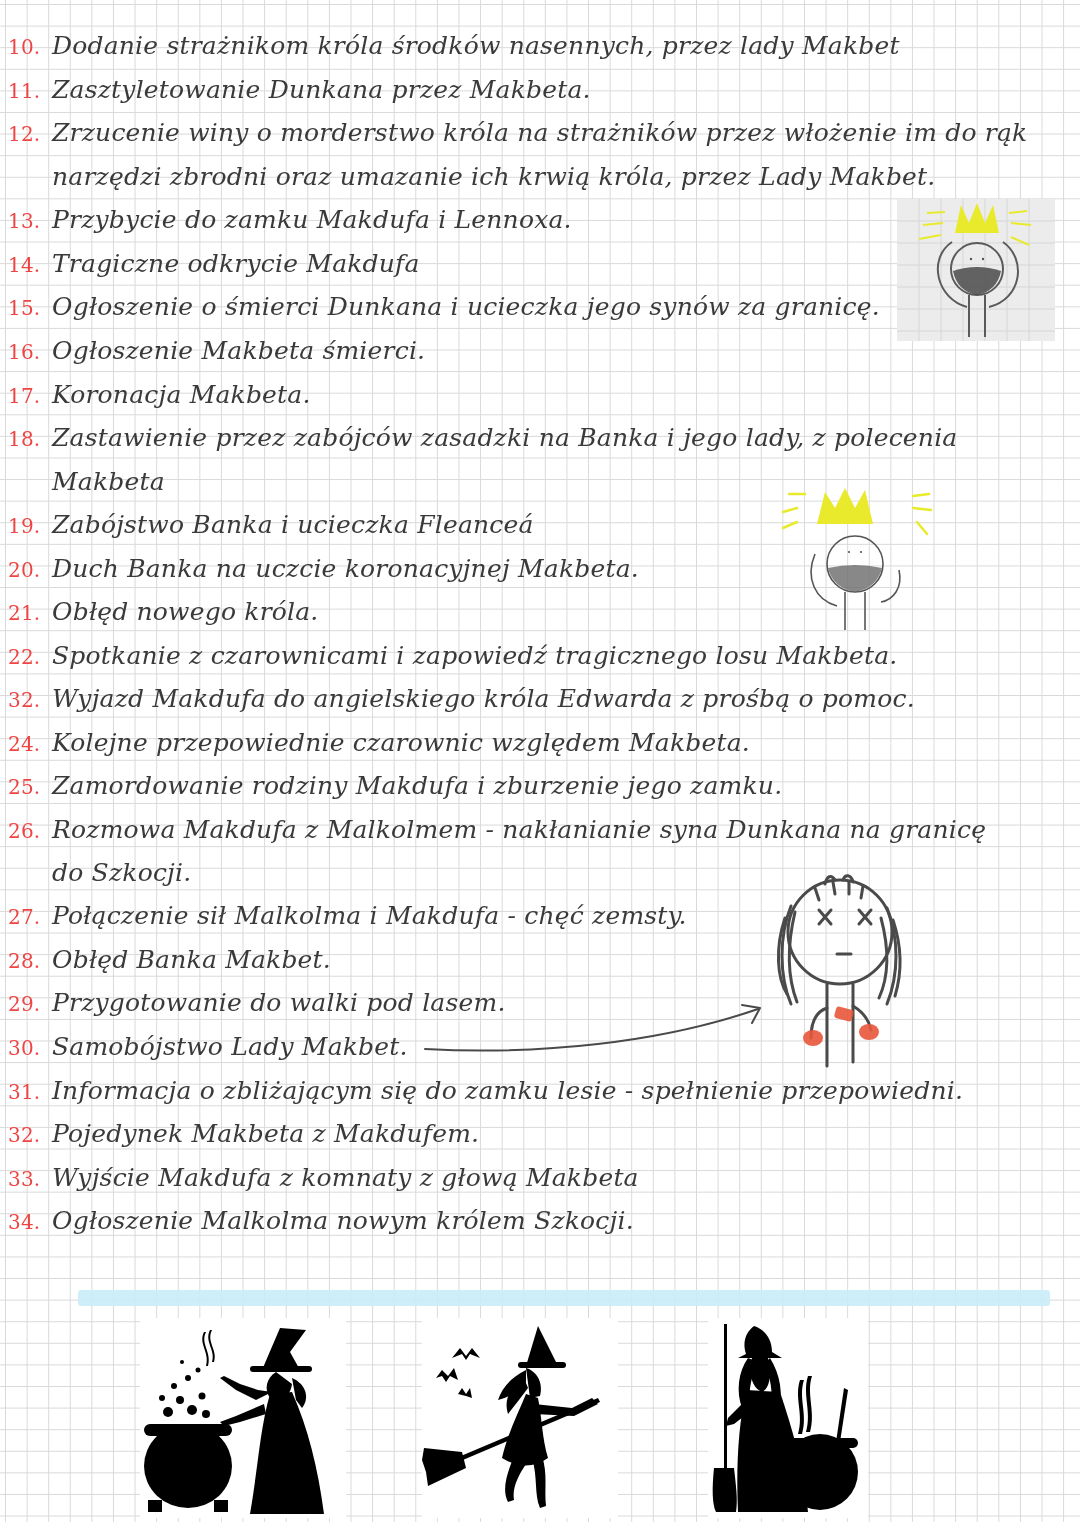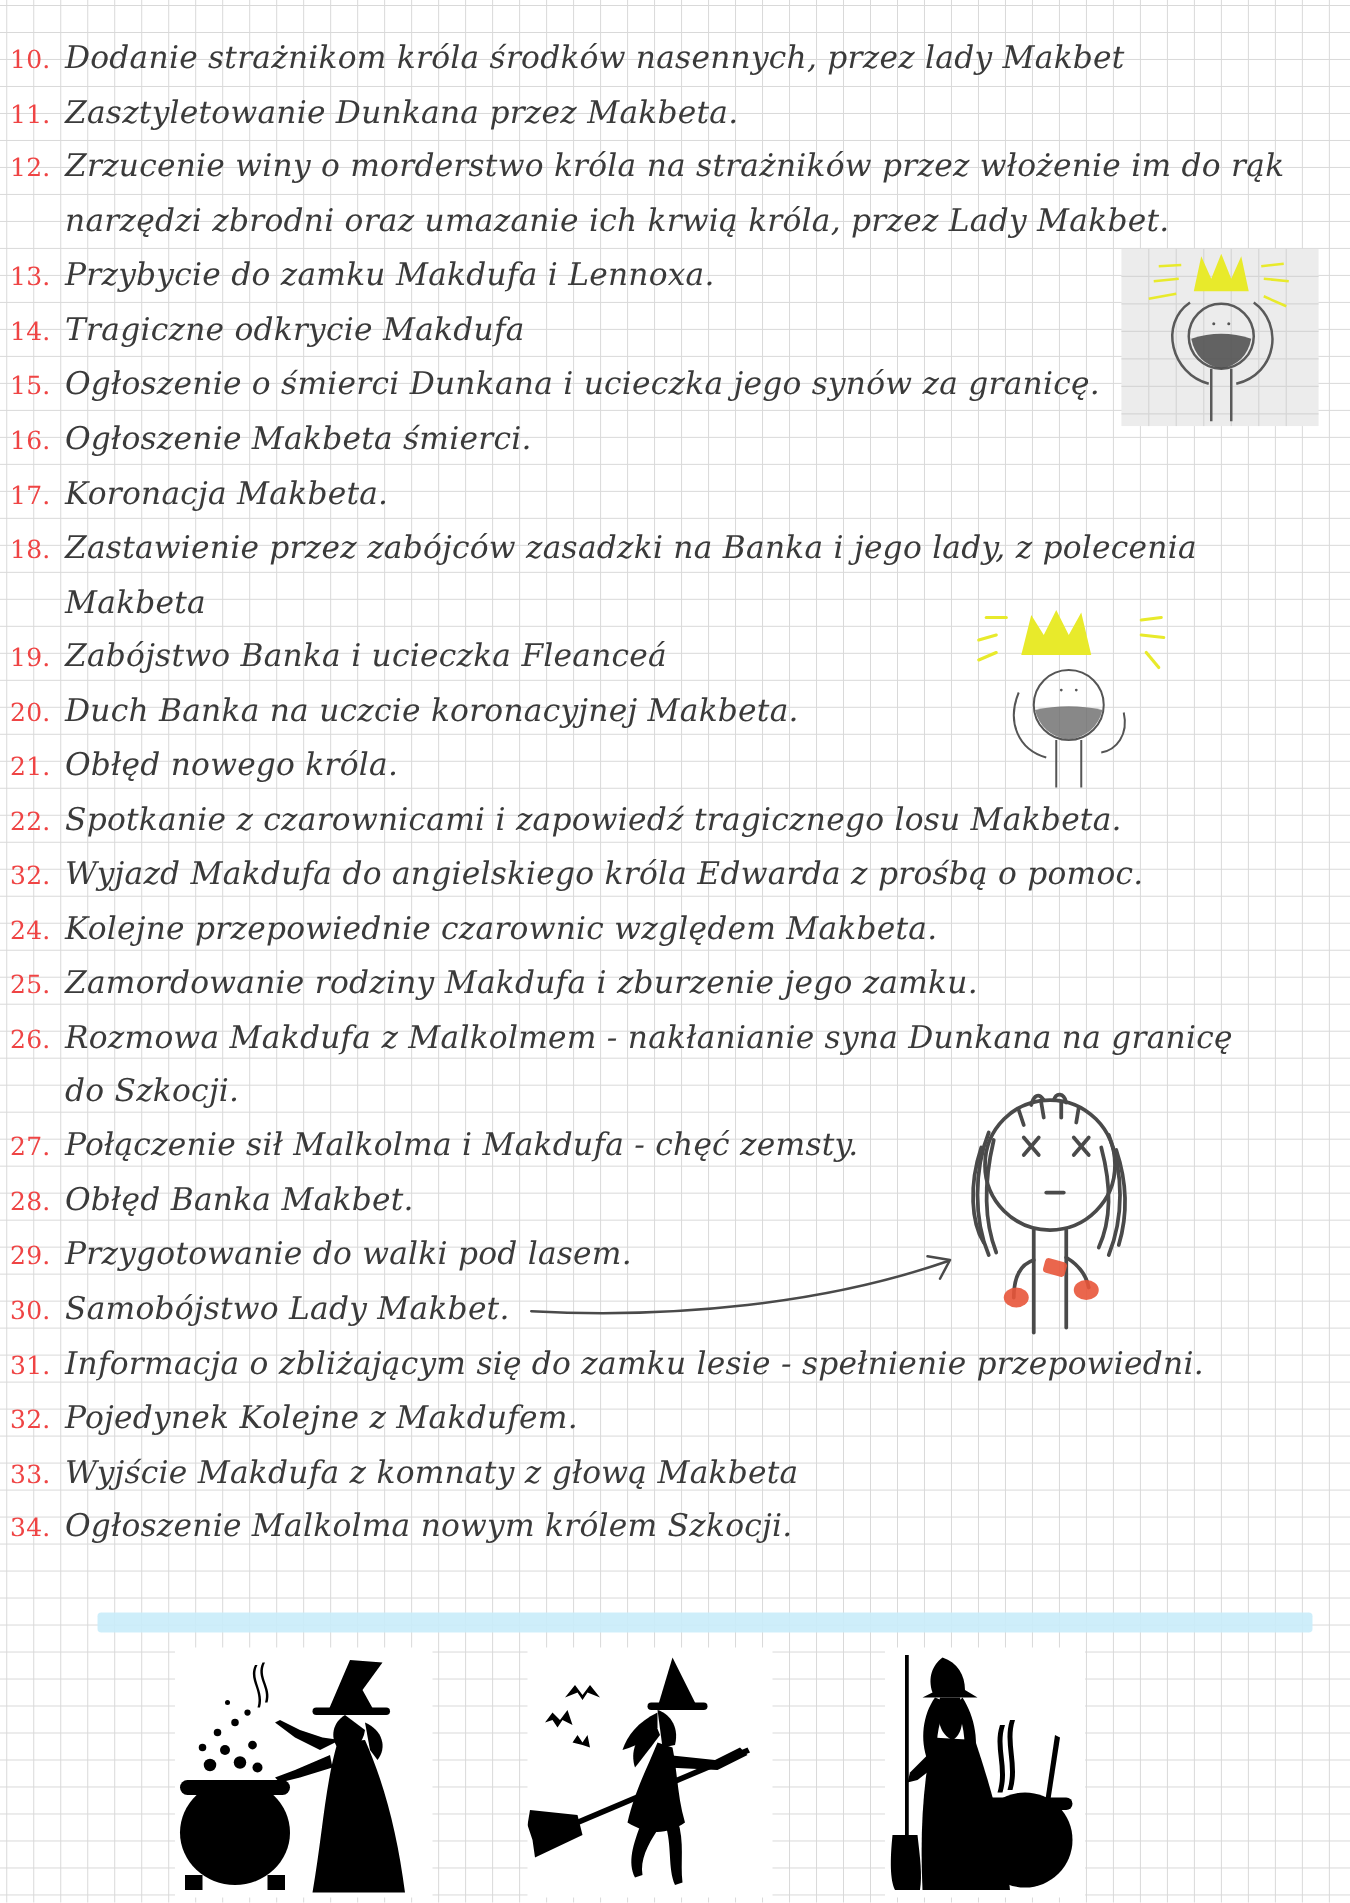--- a/index.html
+++ b/index.html
@@ -161,21 +161,21 @@
 
   <div class="note-line" style="top:1027px">
     <span class="note-num">30.</span><span class="note-text">Samobójstwo Lady Makbet.</span>
   </div>
 
   <div class="note-line" style="top:1071px">
     <span class="note-num">31.</span><span class="note-text">Informacja o zbliżającym się do zamku lesie - spełnienie przepowiedni.</span>
   </div>
 
   <div class="note-line" style="top:1114px">
-    <span class="note-num">32.</span><span class="note-text">Pojedynek Kolejne z Makdufem.</span>
+    <span class="note-num">32.</span><span class="note-text">Pojedynek Makbeta z Makdufem.</span>
   </div>
 
   <div class="note-line" style="top:1158px">
     <span class="note-num">33.</span><span class="note-text">Wyjście Makdufa z komnaty z głową Makbeta</span>
   </div>
 
   <div class="note-line" style="top:1201px">
     <span class="note-num">34.</span><span class="note-text">Ogłoszenie Malkolma nowym królem Szkocji.</span>
   </div>
 </div>

